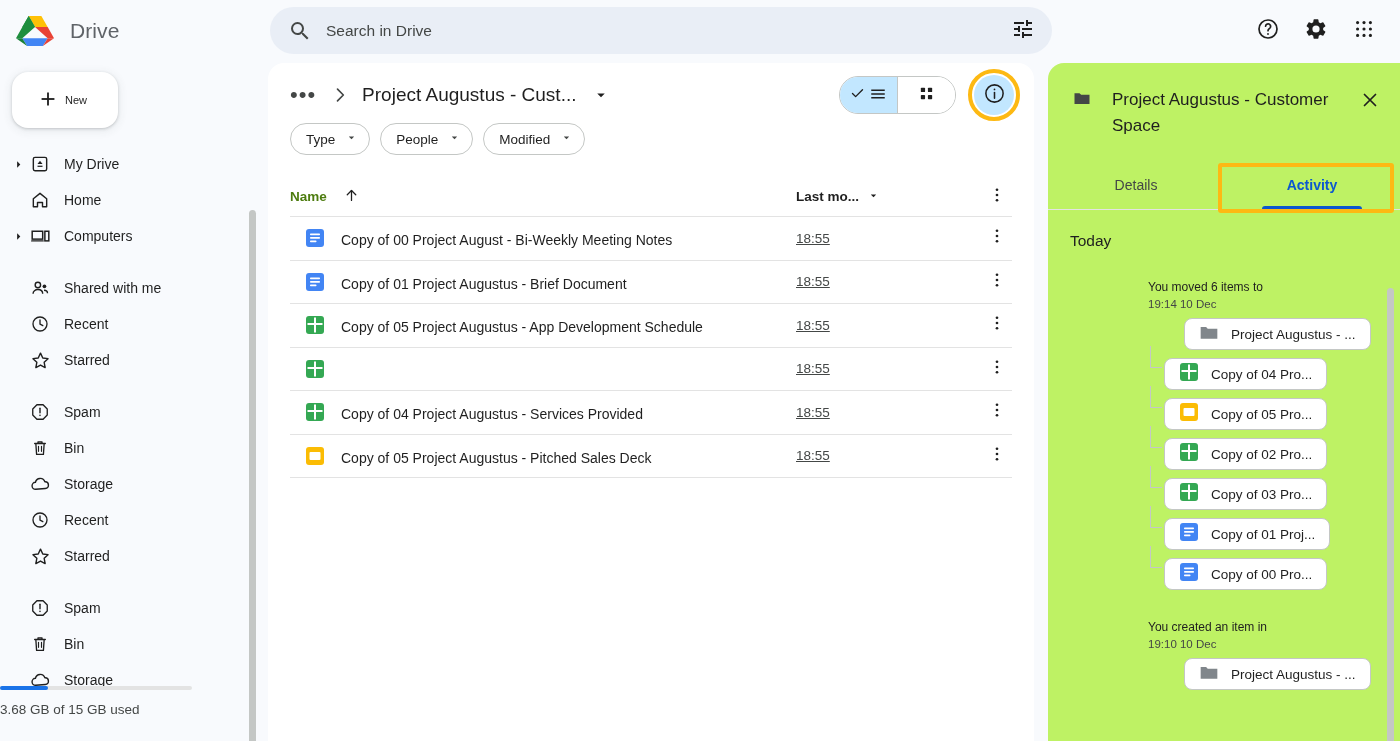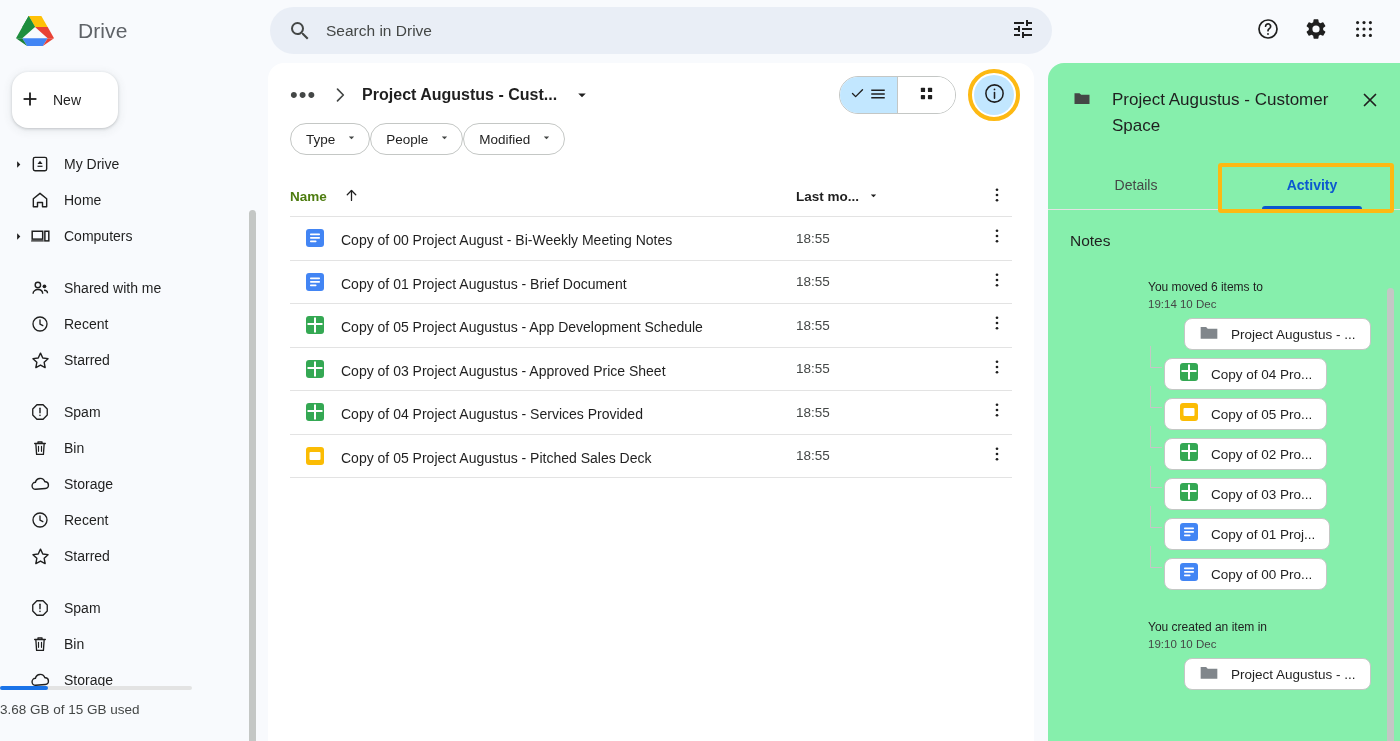--- a/index.html
+++ b/index.html
@@ -7,43 +7,43 @@
     width: 1400px; height: 741px;
     font-family: "Liberation Sans", sans-serif;
     background: #f8fafd;
     overflow: hidden;
     color: #1f1f1f;
   }
   .app { position: relative; width: 1400px; height: 741px; }
 
   
   .topbar { position: absolute; left: 0; top: 0; width: 1400px; height: 62px; display: flex; align-items: center; }
-  .brand { display: flex; align-items: center; gap: 24px; width: 258px; padding-left: 16px; }
+  .brand { display: flex; align-items: center; gap: 16px; width: 258px; padding-left: 16px; }
   .drive-logo { width: 38px; height: 34px; flex: none; }
   .brand-name { font-size: 21px; color: #5f6368; letter-spacing: .1px; }
 
   .searchwrap { position: absolute; left: 270px; top: 7px; width: 782px; height: 47px;
     background: #e9eef6; border-radius: 24px; display: flex; align-items: center; }
   .search-icon { width: 24px; height: 24px; margin-left: 18px; flex: none; }
   .search-input { flex: 1; border: 0; outline: none; background: transparent;
     font-family: "Liberation Sans", sans-serif; font-size: 15.5px; color: #1f1f1f; margin-left: 14px; }
   .search-input::placeholder { color: #444746; opacity: 1; }
   .tune-btn { width: 46px; height: 46px; margin-right: 6px; border-radius: 50%;
     display: flex; align-items: center; justify-content: center; border: 0; background: transparent; cursor: pointer; }
 
   .top-actions { position: absolute; right: 14px; top: 8px; display: flex; align-items: center; gap: 4px; }
   .icon-btn { width: 44px; height: 44px; border-radius: 50%; border: 0; background: transparent;
     display: flex; align-items: center; justify-content: center; cursor: pointer; }
 
   
   .sidebar { position: absolute; left: 0; top: 62px; width: 258px; height: 679px; background: #f8fafd; overflow: hidden; }
   .new-btn { margin: 10px 0 0 12px; width: 106px; height: 56px; border-radius: 16px; background: #fff;
     border: 0; box-shadow: 0 1px 3px rgba(60,64,67,.25), 0 2px 8px 2px rgba(60,64,67,.07);
-    display: flex; align-items: center; gap: 12px; padding-left: 7px; cursor: pointer;
-    font-family: "Liberation Sans", sans-serif; font-size: 14px; color: #1f1f1f; }
+    display: flex; align-items: center; gap: 6px; padding-left: 25px; cursor: pointer;
+    font-family: "Liberation Sans", sans-serif; font-size: 11px; color: #1f1f1f; }
   .nav { margin-top: 18px; }
   .nav-item { height: 36px; display: flex; align-items: center; padding-left: 10px; gap: 0;
     border-radius: 0 18px 18px 0; cursor: pointer; }
   .caret { width: 16px; flex: none; display: flex; align-items: center; justify-content: center; }
   .caret svg { display: block; }
   .nav-ico { width: 28px; flex: none; display: flex; align-items: center; justify-content: center; }
   .nav-label { font-size: 14px; color: #1f1f1f; margin-left: 10px; white-space: nowrap; }
   .nav-gap { height: 16px; }
 
   .storage-block { position: absolute; left: 0; bottom: 24px; width: 240px; }
@@ -53,52 +53,52 @@
 
   .sb-scroll { position: absolute; left: 249px; top: 148px; width: 7px; height: 580px;
     background: #c4c7c5; border-radius: 4px; }
 
   
   .main { position: absolute; left: 268px; top: 63px; width: 766px; height: 678px;
     background: #fff; border-radius: 16px 16px 0 0; overflow: hidden; }
   .main-head { display: flex; align-items: center; height: 64px; padding: 0 14px 0 22px; }
   .bc-dots { font-size: 22px; color: #444746; letter-spacing: 1px; cursor: pointer; line-height: 0.6; }
   .bc-sep { margin: 0 12px 0 14px; color: #444746; display: flex; }
-  .folder-title { font-size: 16px; color: #1f1f1f; white-space: nowrap; font-weight: bold; }
+  .folder-title { font-size: 19px; color: #1f1f1f; white-space: nowrap; }
   .title-caret { margin-left: 16px; cursor: pointer; display: flex; }
   .head-right { margin-left: auto; display: flex; align-items: center; gap: 12px; }
   .view-toggle { display: flex; height: 38px; border: 1px solid #c4c7c5; border-radius: 20px; overflow: hidden; }
   .vt-btn { width: 57px; display: flex; align-items: center; justify-content: center; gap: 4px;
     background: #fff; cursor: pointer; border: 0; }
   .vt-btn.active { background: #c2e7ff; }
   .vt-sep { width: 1px; background: #c4c7c5; }
   .info-ring { width: 52px; height: 52px; border-radius: 50%; border: 4px solid #fdb913;
     display: flex; align-items: center; justify-content: center; cursor: pointer; }
   .info-circle { width: 40px; height: 40px; border-radius: 50%; background: #c2e7ff;
     display: flex; align-items: center; justify-content: center; }
 
-  .chips { display: flex; padding: 0 0 0 22px; margin-top: -4px; }
+  .chips { display: flex; gap: 10px; padding: 0 0 0 22px; margin-top: -4px; }
   .chip { height: 32px; padding: 0 11px 0 15px; border: 1px solid #c4c7c5; border-radius: 16px;
     background: #fff; display: flex; align-items: center; gap: 10px; cursor: pointer;
     font-size: 13.5px; color: #1f1f1f; font-family: "Liberation Sans", sans-serif; }
 
   .list { margin: 22px 22px 0 22px; }
   .list-head { display: flex; align-items: center; height: 40px; border-bottom: 1px solid #e3e3e3; }
   .col-name { display: flex; align-items: center; gap: 16px; flex: 1; font-size: 13.5px; font-weight: bold; color: #4d7c0f; }
   .col-mod { width: 186px; display: flex; align-items: center; gap: 8px; font-size: 13.5px; font-weight: bold; color: #1f1f1f; }
   .col-kebab { width: 30px; display: flex; justify-content: center; cursor: pointer; }
   .row { display: flex; align-items: center; height: 43.5px; border-bottom: 1px solid #e3e3e3; cursor: pointer; }
   .row-name { display: flex; align-items: flex-end; flex: 1; gap: 16px; padding-left: 15px; }
   .row-text { font-size: 14px; color: #1f1f1f; white-space: nowrap; }
-  .row-mod { width: 186px; font-size: 13.5px; color: #444746; }
+  .row-mod { width: 186px; font-size: 13.5px; color: #444746; text-decoration: underline; }
   .ftype { width: 20px; height: 20px; flex: none; }
 
   
   .details { position: absolute; left: 1048px; top: 63px; width: 352px; height: 678px;
-    background: #86efac; border-radius: 16px 0 0 0; overflow: hidden; }
+    background: #bef264; border-radius: 16px 0 0 0; overflow: hidden; }
   .det-head { display: flex; align-items: flex-start; padding: 24px 16px 0 22px; gap: 18px; }
   .det-folder-ico { margin-top: 2px; flex: none; }
   .det-title { flex: 1; font-size: 17px; line-height: 26px; color: #1f1f1f; }
   .det-close { width: 28px; height: 28px; border: 0; background: transparent; cursor: pointer;
     display: flex; align-items: center; justify-content: center; }
   .tabs { display: flex; margin-top: 22px; border-bottom: 1px solid #e3e3e3; }
   .tab { flex: 1; height: 48px; display: flex; align-items: center; justify-content: center;
     font-size: 14px; color: #444746; cursor: pointer; }
   .tab.active { color: #0b57d0; font-weight: bold; position: relative; }
   .tab.active::after { content: ""; position: absolute; left: 38px; right: 38px; bottom: 0; height: 3px;
@@ -531,21 +531,20 @@
                 </svg></span>
             </div>
           </div>
           <div class="row">
             <div class="row-name">
               <span class="ftype"><svg viewBox="0 0 20 20" width="20" height="20">
                   <rect x="1" y="1" width="18" height="18" rx="3" fill="#34a853"></rect>
                   <rect x="9" y="2.5" width="2" height="15" fill="#fff"></rect>
                   <rect x="2.5" y="8" width="15" height="2" fill="#fff"></rect>
                 </svg></span>
-              <span class="row-text">Copy of 03 Project Augustus - Approved Price Sheet</span>
             </div>
             <div class="row-mod">18:55</div>
             <div class="col-kebab">
               <span><svg viewBox="0 0 24 24" width="18" height="18" fill="#1f1f1f">
                   <circle cx="12" cy="5" r="1.8"></circle>
                   <circle cx="12" cy="12" r="1.8"></circle>
                   <circle cx="12" cy="19" r="1.8"></circle>
                 </svg></span>
             </div>
           </div>
@@ -608,21 +607,21 @@
     <div class="tabs" id="tabs">
         <div class="tab">
           <span>Details</span>
         </div>
         <div class="tab active">
           <span>Activity</span>
         </div>
       </div>
 
     <div class="act-body">
-      <div class="act-day">Notes</div>
+      <div class="act-day">Today</div>
       <div id="entries">
           <div class="act-entry"><div class="act-title">You moved 6 items to</div><div class="act-time">19:14 10 Dec</div><div class="act-chip">
               <span><svg viewBox="0 0 24 20" width="20" height="17">
                   <path d="M2 3.5h6.5l2 2H22v12H2z" fill="#80868b"></path>
                 </svg></span>
               <span class="act-chip-text">Project Augustus - ...</span>
             </div><div class="chip-line">
               <span class="elbow"></span>
               <div class="act-chip child">
                 <span><svg viewBox="0 0 20 20" width="20" height="20">

